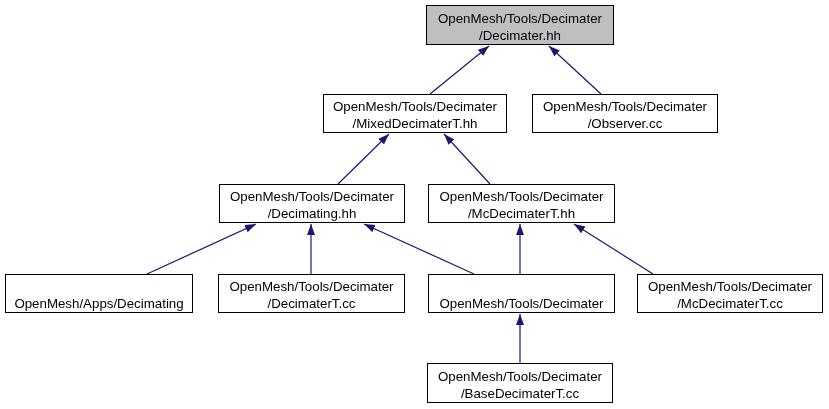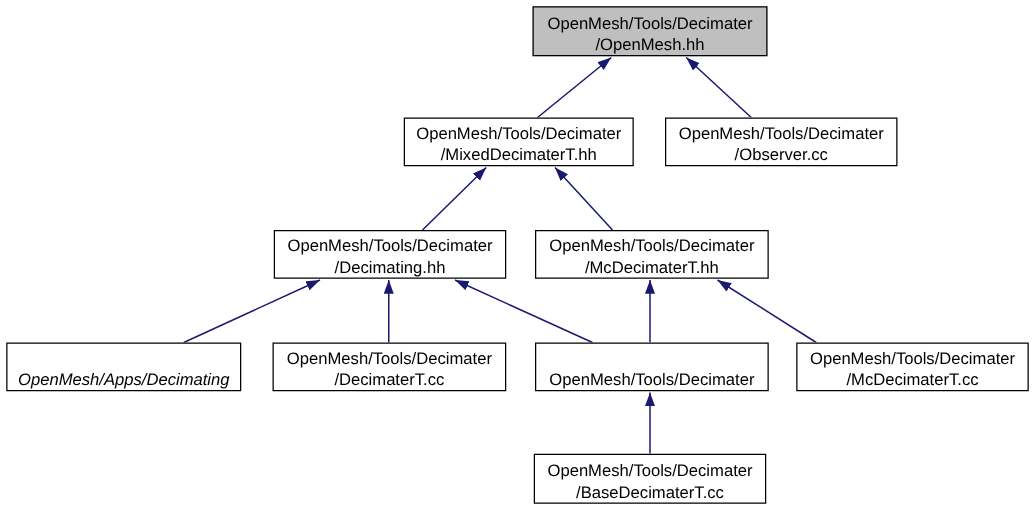--- a/index.html
+++ b/index.html
@@ -64,21 +64,21 @@
     <line class="edge" x1="147" y1="274" x2="256" y2="224" marker-end="url(#arrow)"></line>
     <line class="edge" x1="311" y1="274" x2="311" y2="224" marker-end="url(#arrow)"></line>
     <line class="edge" x1="474" y1="274" x2="364" y2="224" marker-end="url(#arrow)"></line>
     <line class="edge" x1="520" y1="274" x2="520" y2="224" marker-end="url(#arrow)"></line>
     <line class="edge" x1="653" y1="274" x2="574" y2="224" marker-end="url(#arrow)"></line>
     <line class="edge" x1="520" y1="363" x2="520" y2="314" marker-end="url(#arrow)"></line>
   </svg>
 
   <div class="node highlight" style="left:426px; top:5px; width:188px; height:40px;">
     <span>OpenMesh/Tools/Decimater</span>
-    <span>/OpenMesh.hh</span>
+    <span>/Decimater.hh</span>
   </div>
 
   <div class="node" style="left:323px; top:94px; width:184px; height:39px;">
     <span>OpenMesh/Tools/Decimater</span>
     <span>/MixedDecimaterT.hh</span>
   </div>
 
   <div class="node" style="left:532px; top:94px; width:186px; height:39px;">
     <span>OpenMesh/Tools/Decimater</span>
     <span>/Observer.cc</span>
@@ -87,21 +87,21 @@
   <div class="node" style="left:219px; top:184px; width:186px; height:39px;">
     <span>OpenMesh/Tools/Decimater</span>
     <span>/Decimating.hh</span>
   </div>
 
   <div class="node" style="left:428px; top:184px; width:187px; height:39px;">
     <span>OpenMesh/Tools/Decimater</span>
     <span>/McDecimaterT.hh</span>
   </div>
 
-  <div class="node" style="left:5px; top:274px; width:188px; height:39px;font-style:italic;">
+  <div class="node" style="left:5px; top:274px; width:188px; height:39px;">
     <span>OpenMesh/Apps/Decimating</span>
   </div>
 
   <div class="node" style="left:218px; top:274px; width:187px; height:39px;">
     <span>OpenMesh/Tools/Decimater</span>
     <span>/DecimaterT.cc</span>
   </div>
 
   <div class="node" style="left:428px; top:274px; width:187px; height:39px;">
     <span>OpenMesh/Tools/Decimater</span>

